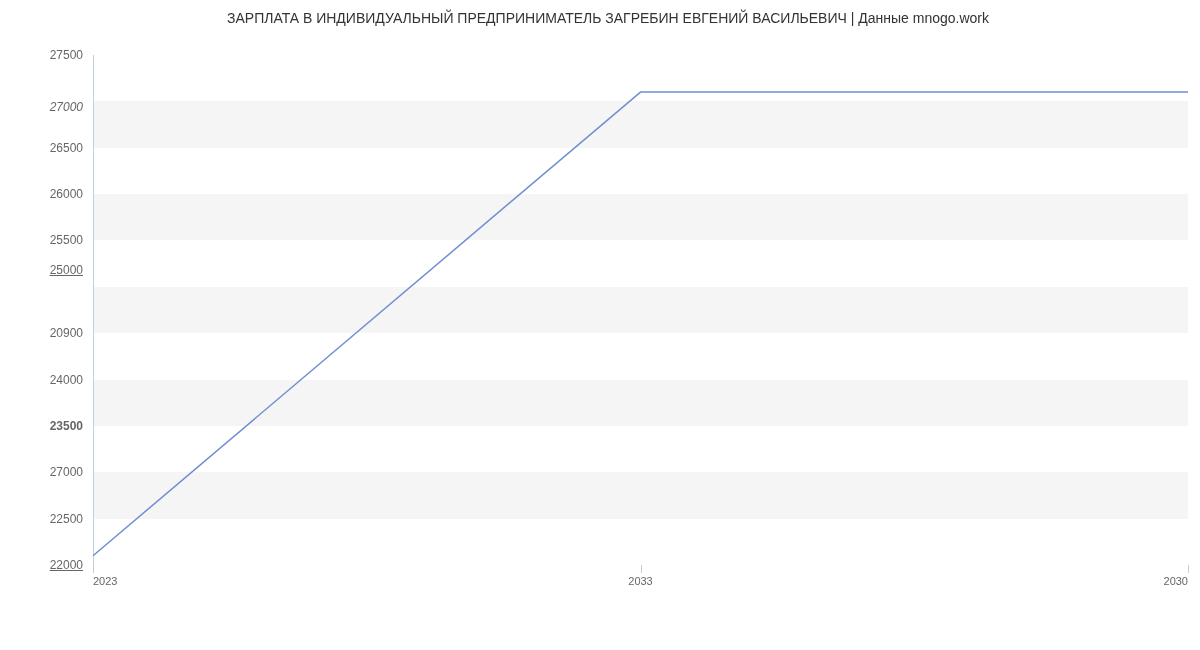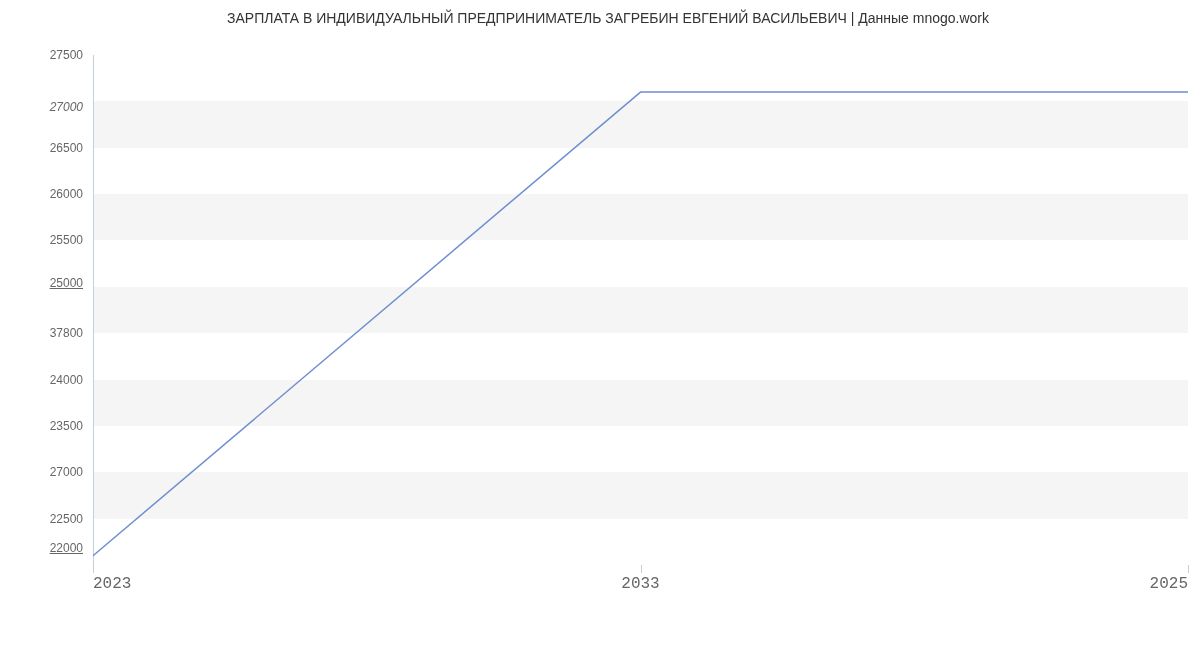--- a/index.html
+++ b/index.html
@@ -63,23 +63,22 @@
     border-left: 1px solid #cccccc;
     height: 8px;
     top: 100%;
   }
   .x-tick-label {
     position: absolute;
     top: 100%;
     margin-top: 10px;
     transform: translateX(-50%);
     color: #666666;
-    font-size: 16px;
+    font-size: 11px;
     white-space: nowrap;
-    font-family: Liberation Mono, monospace;
   }
   svg.series {
     position: absolute;
     left: 0;
     top: 0;
     width: 100%;
     height: 100%;
     overflow: visible;
   }
 </style>
@@ -91,32 +90,32 @@
   <div class="plot-area" id="plot">
       <div class="grid-band" style="top: 46.3636px; height: 46.3636px;"></div>
       <div class="grid-band" style="top: 139.091px; height: 46.3636px;"></div>
       <div class="grid-band" style="top: 231.818px; height: 46.3636px;"></div>
       <div class="grid-band" style="top: 324.545px; height: 46.3636px;"></div>
       <div class="grid-band" style="top: 417.273px; height: 46.3636px;"></div>
     <div class="y-axis-line"></div>
     <svg class="series" id="series-svg" preserveAspectRatio="none" viewBox="0 0 1095 510">
         <polyline points="0,500.72727272727275 547.5,37.09090909090912 1095,37.09090909090912" fill="none" stroke="#6e8fd0" stroke-width="1.5" stroke-linejoin="round"></polyline>
       </svg>
-  <div class="y-tick" style="top: 493px; text-decoration: underline;">22000</div>
+  <div class="y-tick" style="top: 510px; text-decoration: underline;">22000</div>
       <div class="y-tick" style="top: 463.636px;">22500</div>
       <div class="y-tick" style="top: 417.273px;">27000</div>
-      <div class="y-tick" style="top: 370.909px;">23500</div>
+      <div class="y-tick" style="top: 370.909px; font-weight: bold;">23500</div>
       <div class="y-tick" style="top: 324.545px;">24000</div>
-      <div class="y-tick" style="top: 278.182px;">37800</div>
-      <div class="y-tick" style="top: 228px; text-decoration: underline;">25000</div>
+      <div class="y-tick" style="top: 278.182px;">20900</div>
+      <div class="y-tick" style="top: 215px; text-decoration: underline;">25000</div>
       <div class="y-tick" style="top: 185.455px;">25500</div>
       <div class="y-tick" style="top: 139.091px; text-align: center;">26000</div>
       <div class="y-tick" style="top: 92.7273px;">26500</div>
       <div class="y-tick" style="top: 52px; font-style: italic;">27000</div>
       <div class="y-tick" style="top: 0px;">27500</div>
       <div class="x-tick-line" style="left: 0px;"></div>
       <div class="x-tick-label" style="left: 0px; transform: translateX(0px);">2023</div>
       <div class="x-tick-line" style="left: 547.5px;"></div>
       <div class="x-tick-label" style="left: 547.5px;">2033</div>
       <div class="x-tick-line" style="left: 1095px;"></div>
-      <div class="x-tick-label" style="left: 1095px; transform: translateX(-100%);">2025</div>
+      <div class="x-tick-label" style="left: 1095px; transform: translateX(-100%);">2030</div>
     </div>
 </div>
 
 </body></html>

